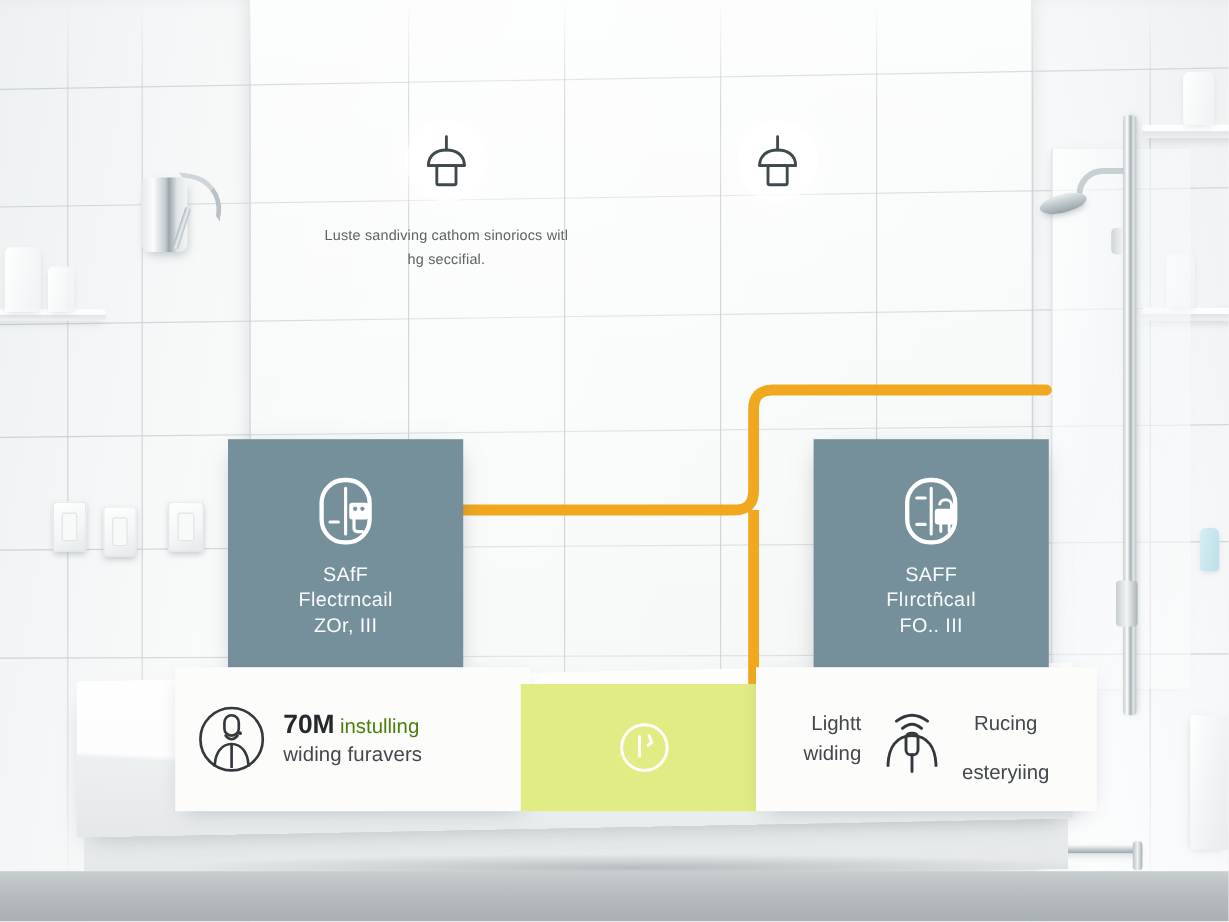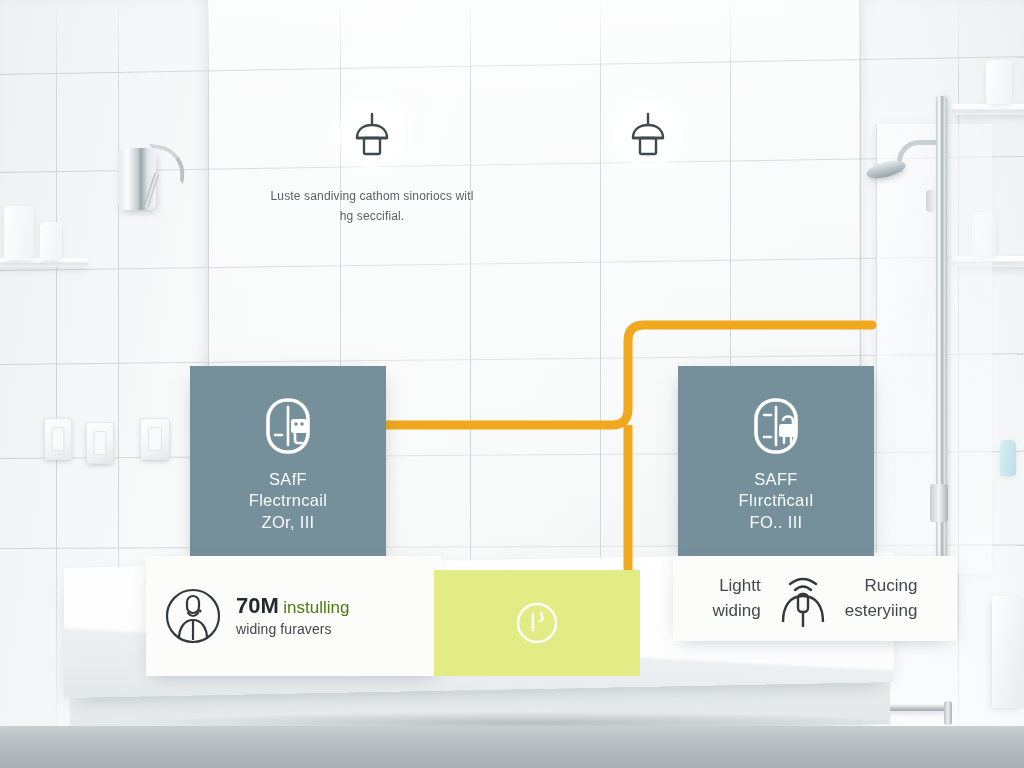--- a/index.html
+++ b/index.html
@@ -305,21 +305,21 @@
     align-items: center;
     justify-content: center;
   }
   .stat-row {
     display: flex;
     align-items: center;
     gap: 14px;
     padding: 0 18px;
   }
   .stat-text {
-    font-size: 14px;
+    font-size: 17px;
     color: #43484c;
     line-height: 1.45;
     letter-spacing: 0.1px;
   }
   .stat-big {
     font-size: 22px;
     font-weight: 700;
     color: #26292b;
     text-align: center;
   }
@@ -328,21 +328,22 @@
   .stat-right-label {
     font-size: 17px;
     color: #43484c;
     line-height: 1.45;
     text-align: right;
   }
   .stat-right-label2 {
     font-size: 17px;
     color: #43484c;
     line-height: 1.45;
-    text-align: right;
+    text-align: center;
+    margin-top: 16px;
   }
 
   svg { display: block; overflow: visible; }
 </style>
 </head>
 <body>
 
 <div id="stage">
 
   <div class="bg-photo">
@@ -489,21 +490,21 @@
     </div>
 
     <div class="panel-green" style="left:434px; top:570px; width:206px; height:106px;">
       <svg width="46" height="46" viewBox="0 0 46 46">
         <circle cx="23" cy="23" r="19" fill="none" stroke="#ffffff" stroke-width="2.4"></circle>
         <line x1="19" y1="14" x2="19" y2="30" stroke="#ffffff" stroke-width="2.4" stroke-linecap="round"></line>
         <path d="M27 13 L29 19 L26 21" fill="none" stroke="#ffffff" stroke-width="2.4" stroke-linecap="round" stroke-linejoin="round"></path>
       </svg>
     </div>
 
-    <div class="panel" style="left:673px; top:556px; width:284px; height:85px; justify-content:center;">
+    <div class="panel" style="left:630px; top:556px; width:284px; height:120px; justify-content:center;">
       <div class="stat-row">
         <div>
           <div class="stat-right-label">Lightt</div>
           <div class="stat-right-label">widing</div>
         </div>
         <svg width="56" height="58" viewBox="0 0 56 58">
           <path d="M15 14 Q28 4 41 14" fill="none" stroke="#33383c" stroke-width="2.4" stroke-linecap="round"></path>
           <path d="M20 20 Q28 13 36 20" fill="none" stroke="#33383c" stroke-width="2.4" stroke-linecap="round"></path>
           <path d="M8 52 C8 36 15 26 28 26 C41 26 48 36 48 52" fill="none" stroke="#33383c" stroke-width="2.4"></path>
           <rect x="23" y="24" width="10" height="18" rx="4" fill="none" stroke="#33383c" stroke-width="2.4"></rect>

